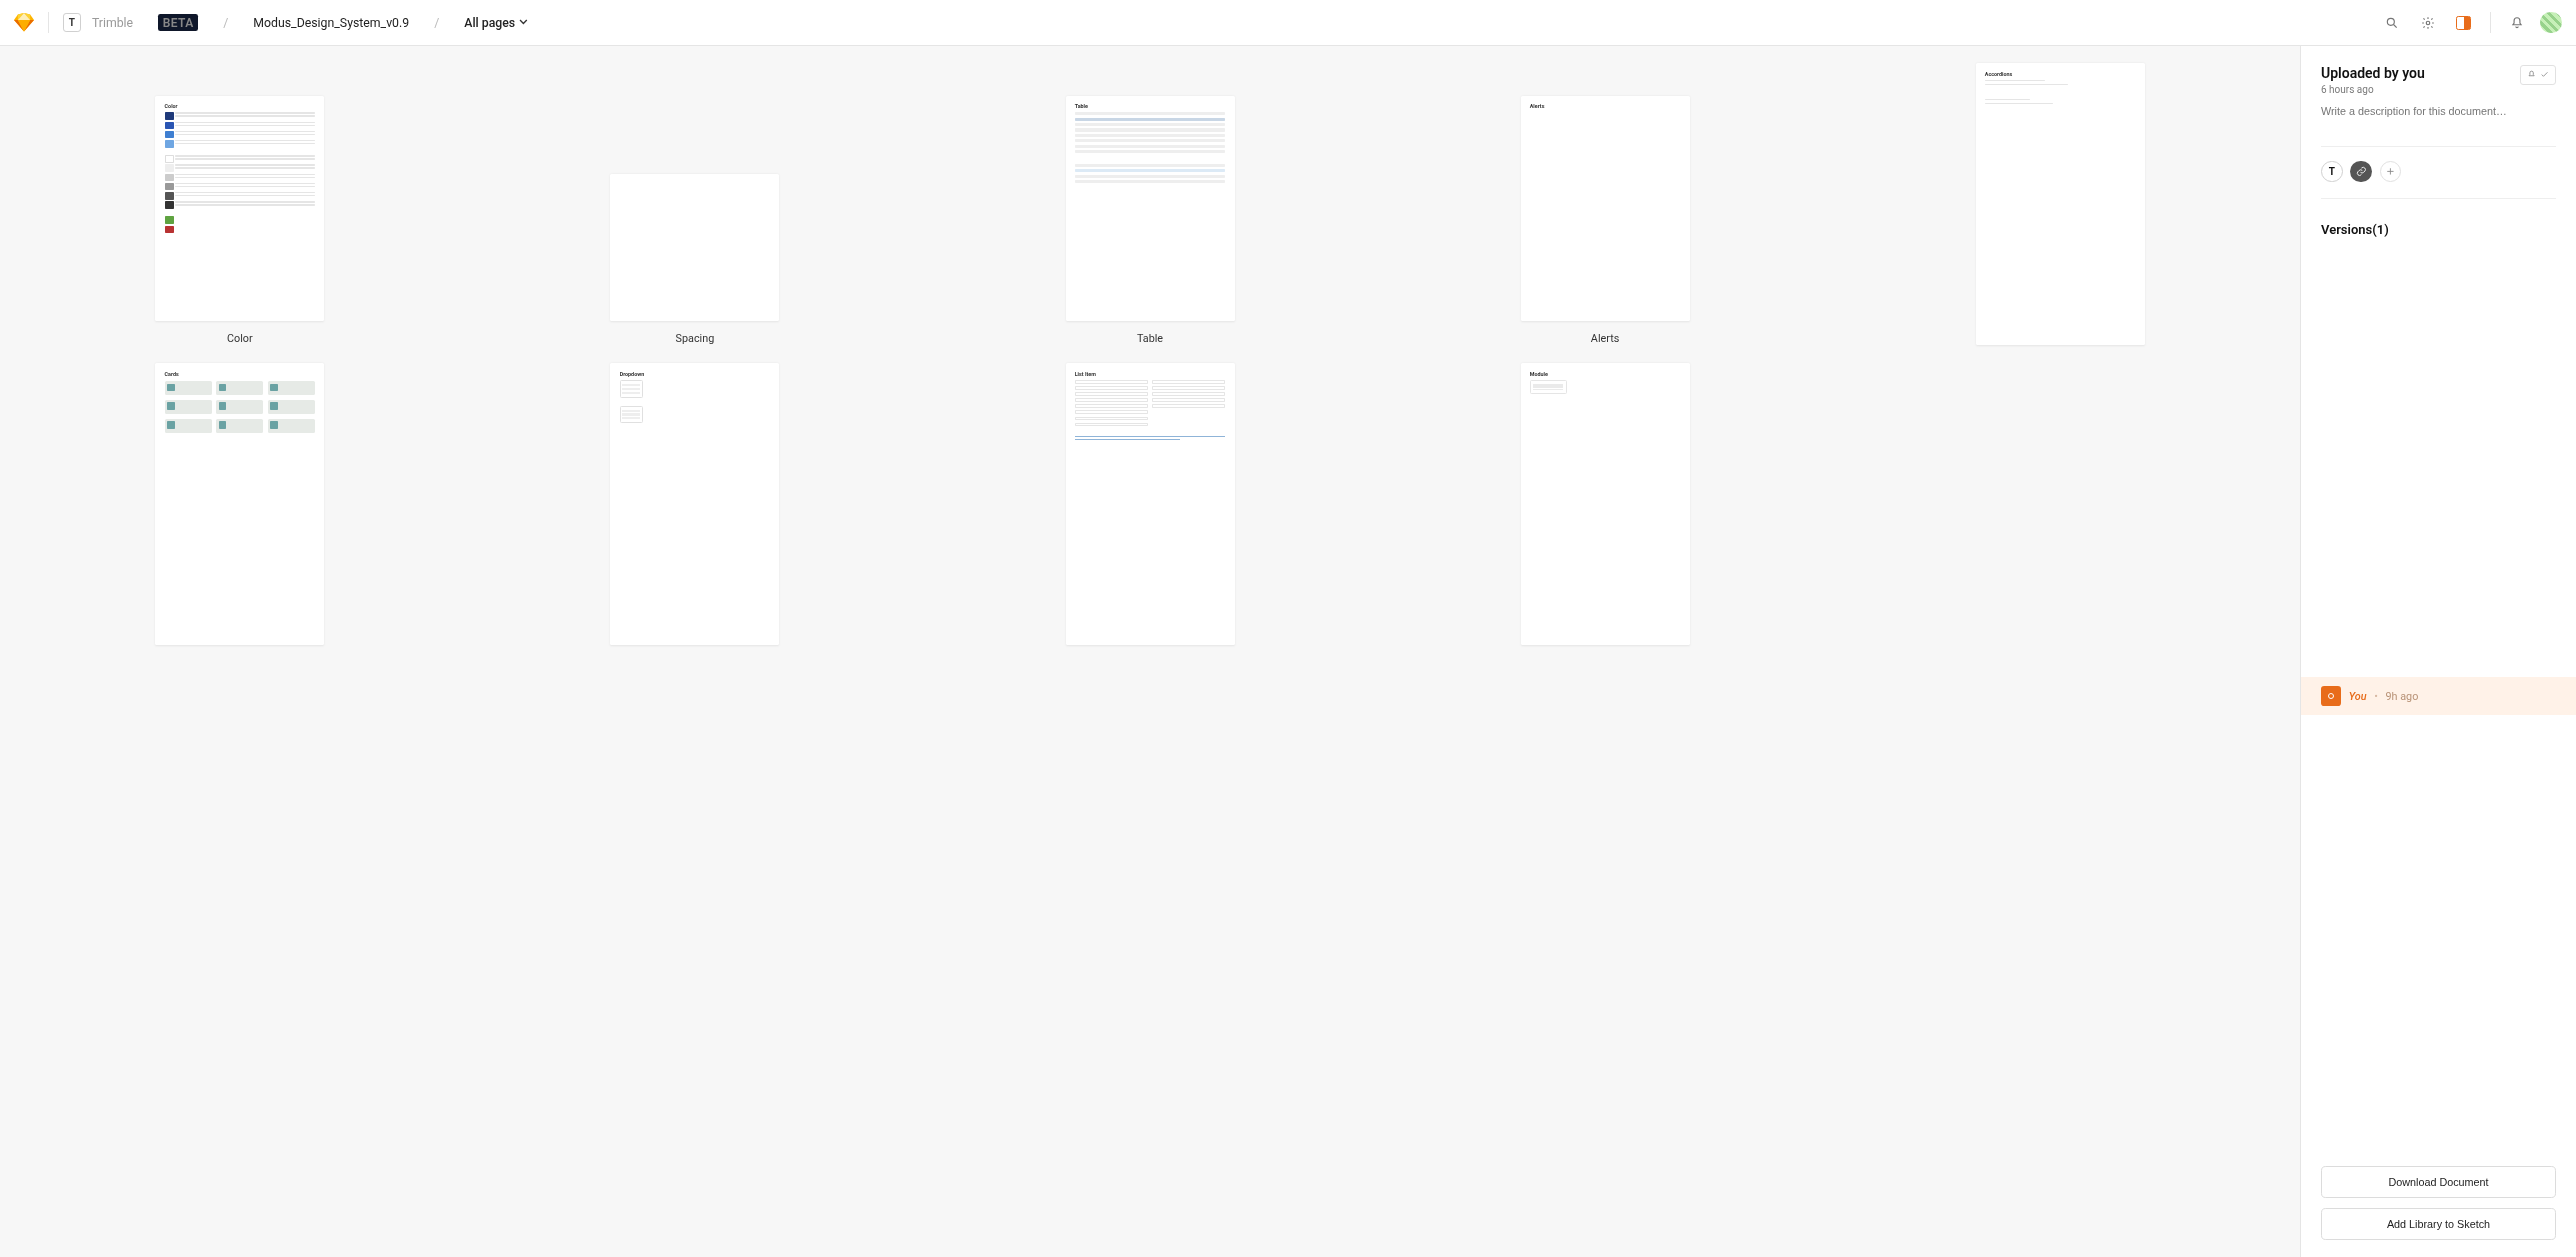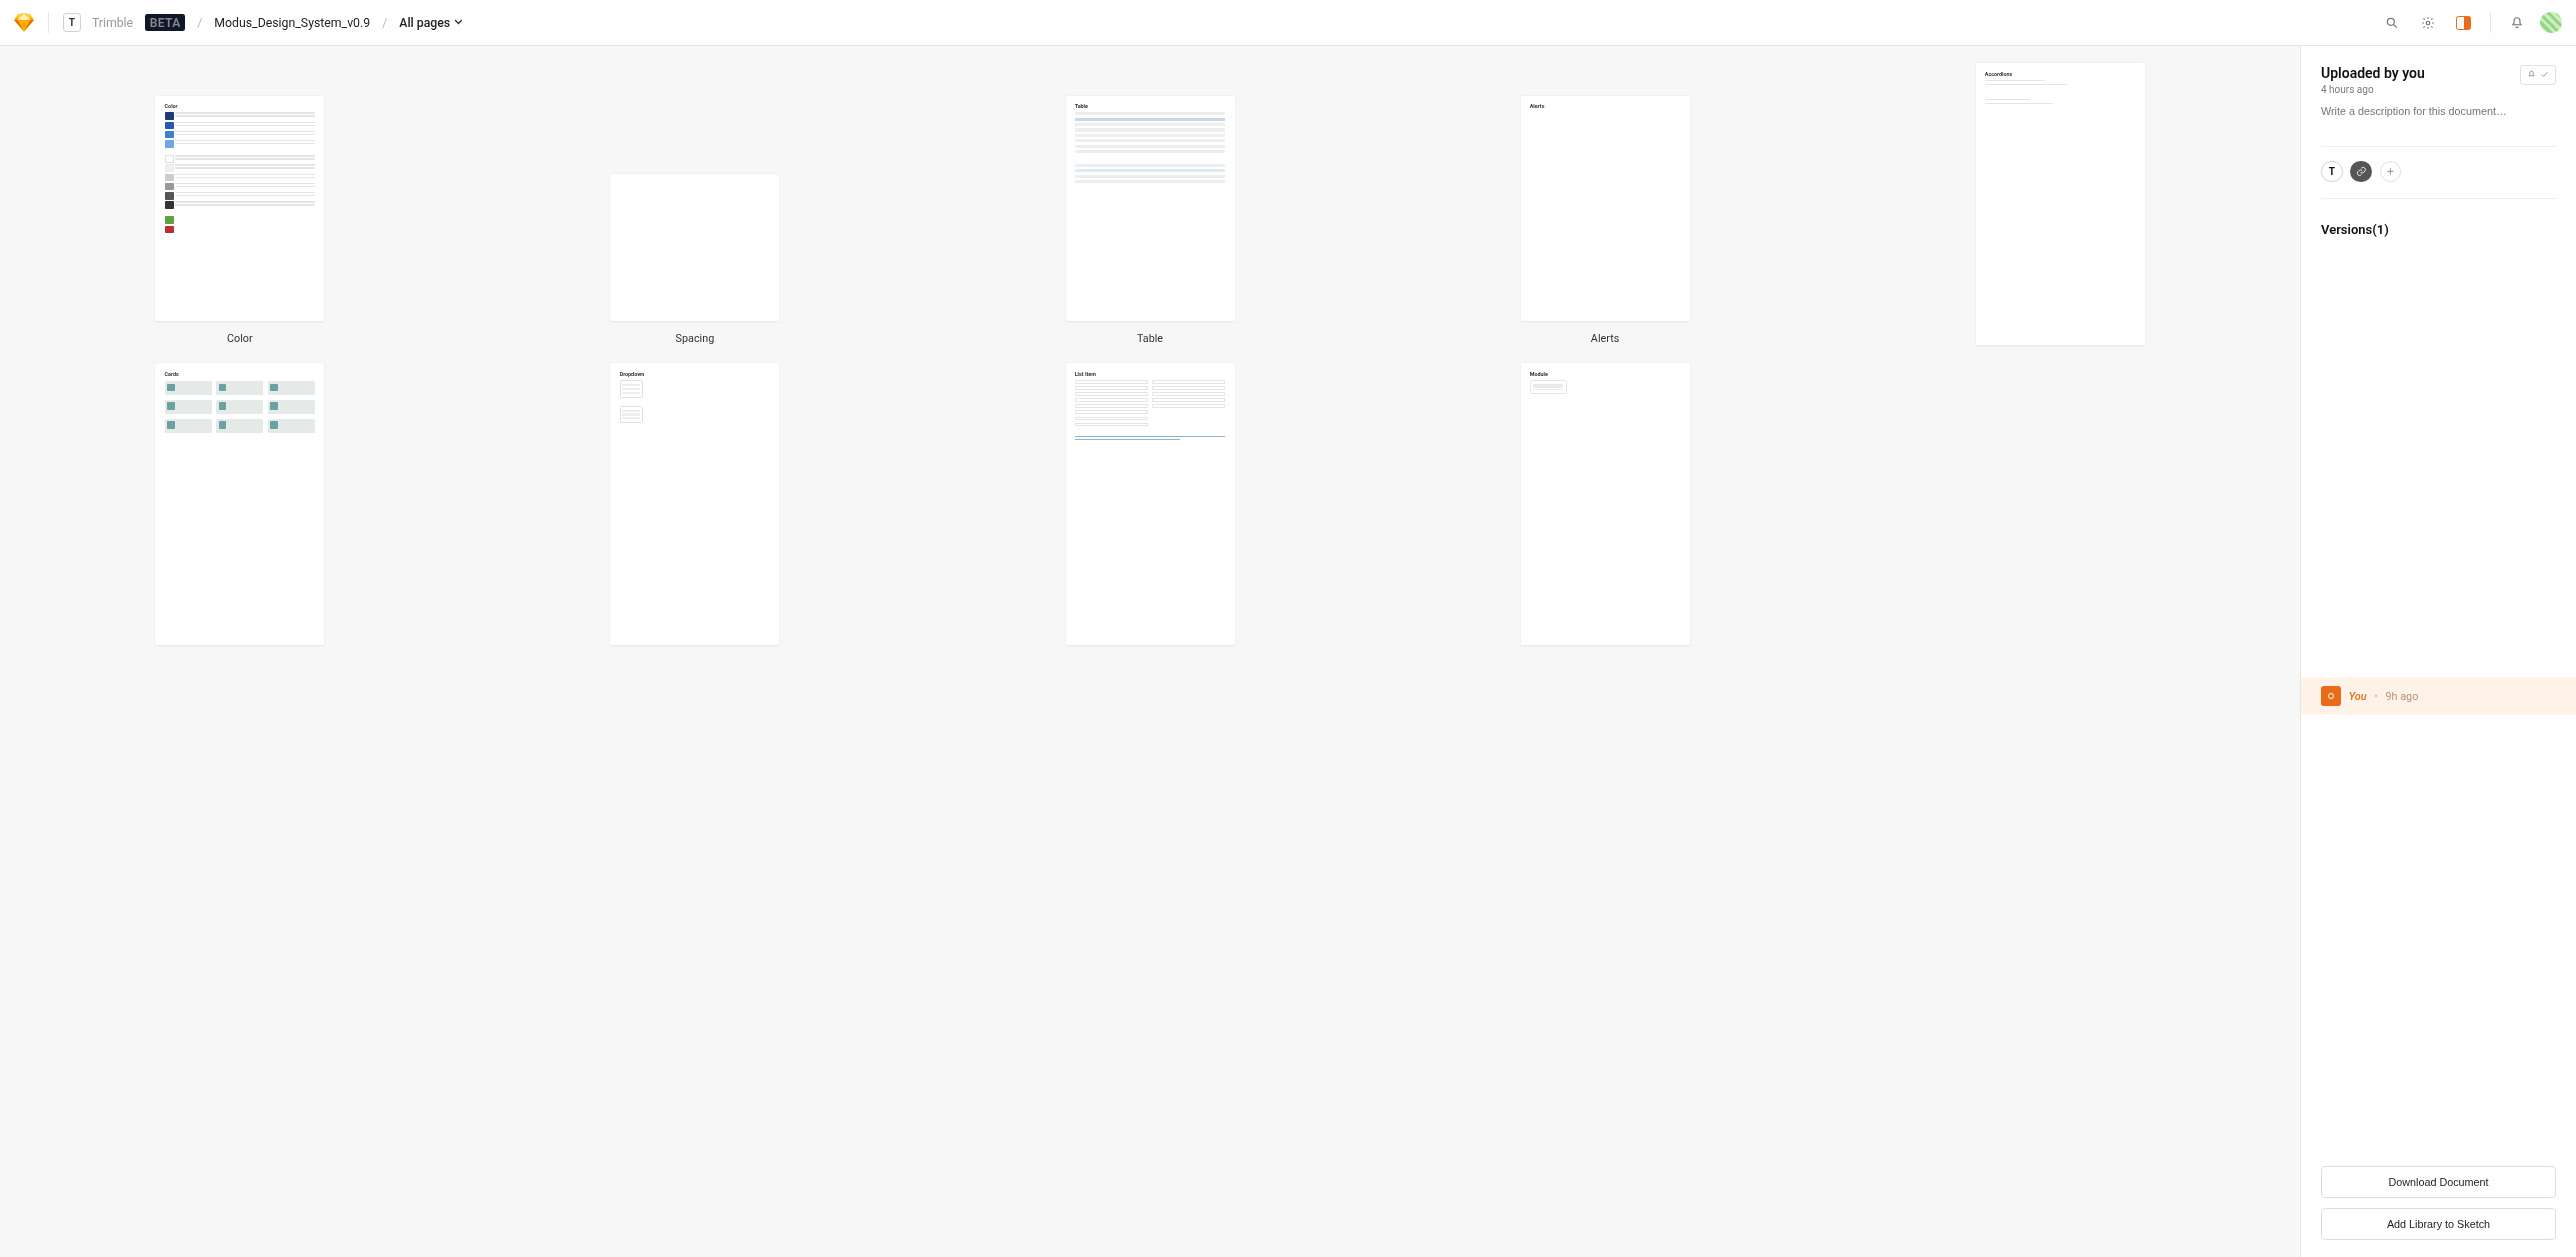--- a/index.html
+++ b/index.html
@@ -5,21 +5,21 @@
     * { box-sizing: border-box; margin: 0; padding: 0; }
     body { font-family: -apple-system, BlinkMacSystemFont, "Segoe UI", Roboto, Helvetica, Arial, sans-serif; font-size: 10.8px; color:#111; background:#f7f7f7;}
     .app { display:flex; flex-direction:column; height:100vh;}
 
     
     .header { height:46px; background:#fff; border-bottom:0.8px solid #e5e5e5; display:flex; align-items:center; padding:0 14px; justify-content:space-between;}
     .header-left { display:flex; align-items:center; gap:10.8px;}
     .logo svg { display:block;}
     .vsep { width:0.8px; height:21.6px; background:#e5e5e5; margin:0 3.1px;}
     .workspace-badge { width:18.5px; height:18.5px; background:#fff; border:0.8px solid #d0d0d0; border-radius:3.1px; display:flex; align-items:center; justify-content:center; font-weight:700; font-size:10px; color:#333;}
-    .breadcrumb { display:flex; align-items:center; gap:12px; font-size:12.3px;}
+    .breadcrumb { display:flex; align-items:center; gap:25px; font-size:12.3px;}
     .crumb-ws { color:#9a9a9a;}
     .beta { font-size:12px; font-weight:600; letter-spacing:0.4px; color:#888; background:#0f172a; border-radius:2.3px; padding:1.5px 4.6px;}
     .sep { color:#bbb;}
     .crumb-doc { color:#222; font-weight:400;}
     .crumb-page { color:#222; display:flex; gap:3.1px; cursor:pointer; font-weight:500;}
     .chev-down { width:10.8px; height:10.8px; display:inline-block;}
     .chev-down svg { display:block;}
 
     .header-right { display:flex; align-items:center; gap:10.8px;}
     .icon-btn { width:25px; height:25px; display:flex; align-items:center; justify-content:center; color:#757575; cursor:pointer; border-radius:3.1px;}
@@ -371,21 +371,21 @@
         </div>
 
       </div>
     </div>
 
     <div class="sidebar">
       <div class="side-section">
         <div class="side-head">
           <div>
             <h2>Uploaded by you</h2>
-            <div class="subtle">4 hours ago</div>
+            <div class="subtle">6 hours ago</div>
           </div>
           <div class="follow-btn">
             <svg viewBox="0 0 16 16">
                 <path d="M8 2a3 3 0 0 0-3 3v3l-1.5 2h9L11 8V5a3 3 0 0 0-3-3z" fill="none" stroke="#888" stroke-width="1.5"></path>
               </svg>
             <svg viewBox="0 0 16 16">
                 <path d="M3 8l3 3 7-7" fill="none" stroke="#888" stroke-width="1.5"></path>
               </svg>
           </div>
         </div>

